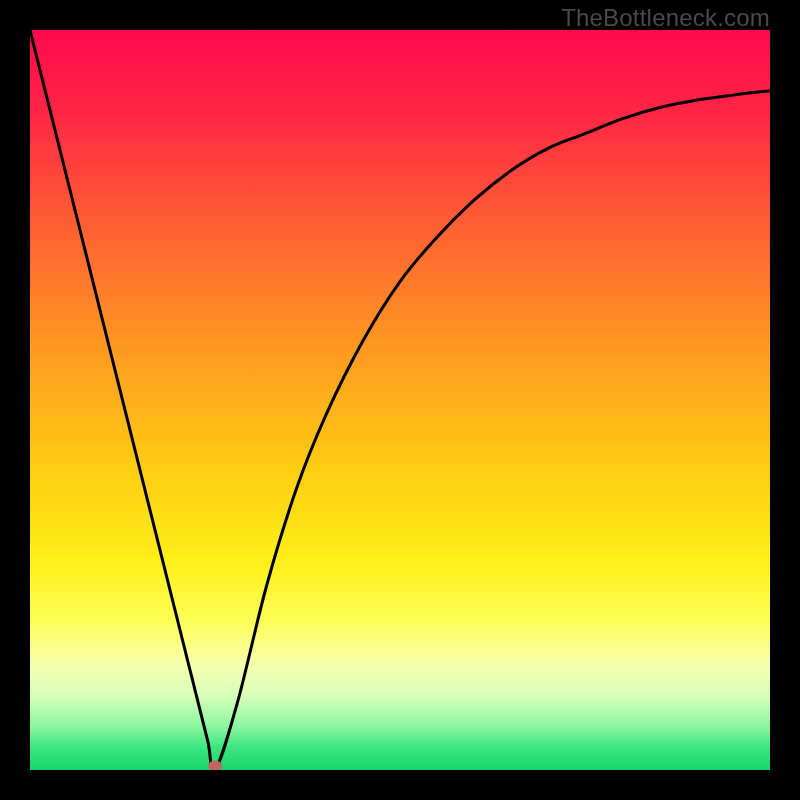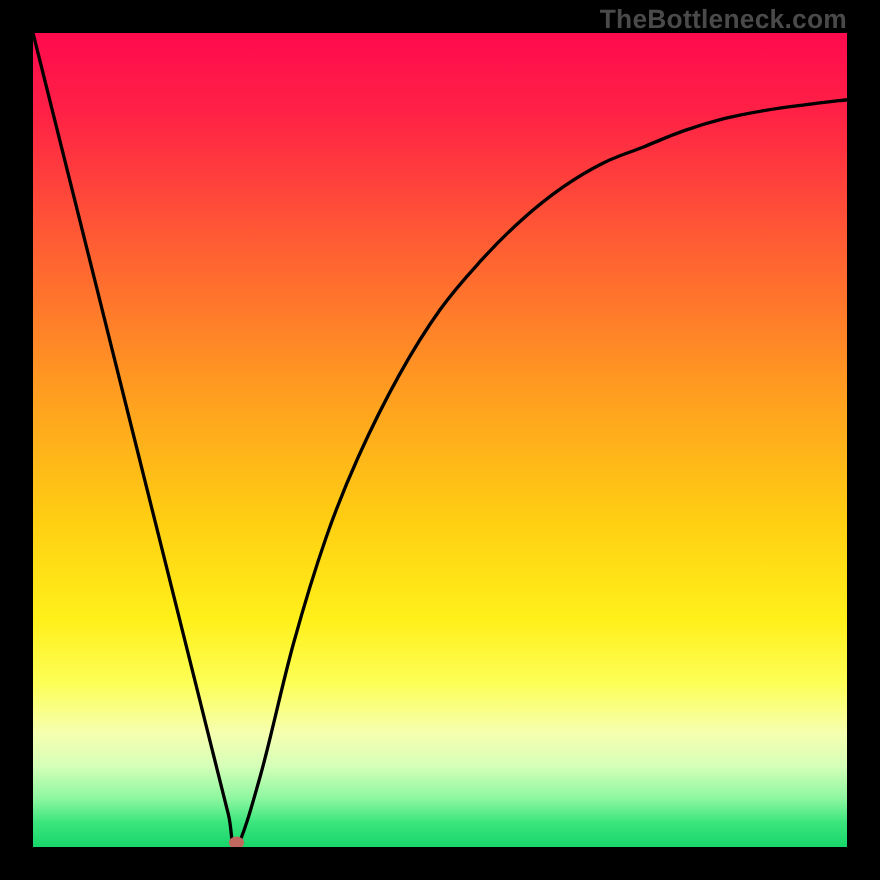--- a/index.html
+++ b/index.html
@@ -34,21 +34,21 @@
     width: 100%;
     height: 100%;
   }
   .watermark {
     position: absolute;
     top: 4px;
     right: 30px;
     color: #4a4a4a;
     font-size: 24px;
     letter-spacing: 0.2px;
-    font-weight: 700;
+    font-weight: 400;
     margin-left: 15px;
   }
 </style>
 </head>
 <body>
 
 <div class="chart-frame">
 
   <div class="watermark">TheBottleneck.com</div>
 

